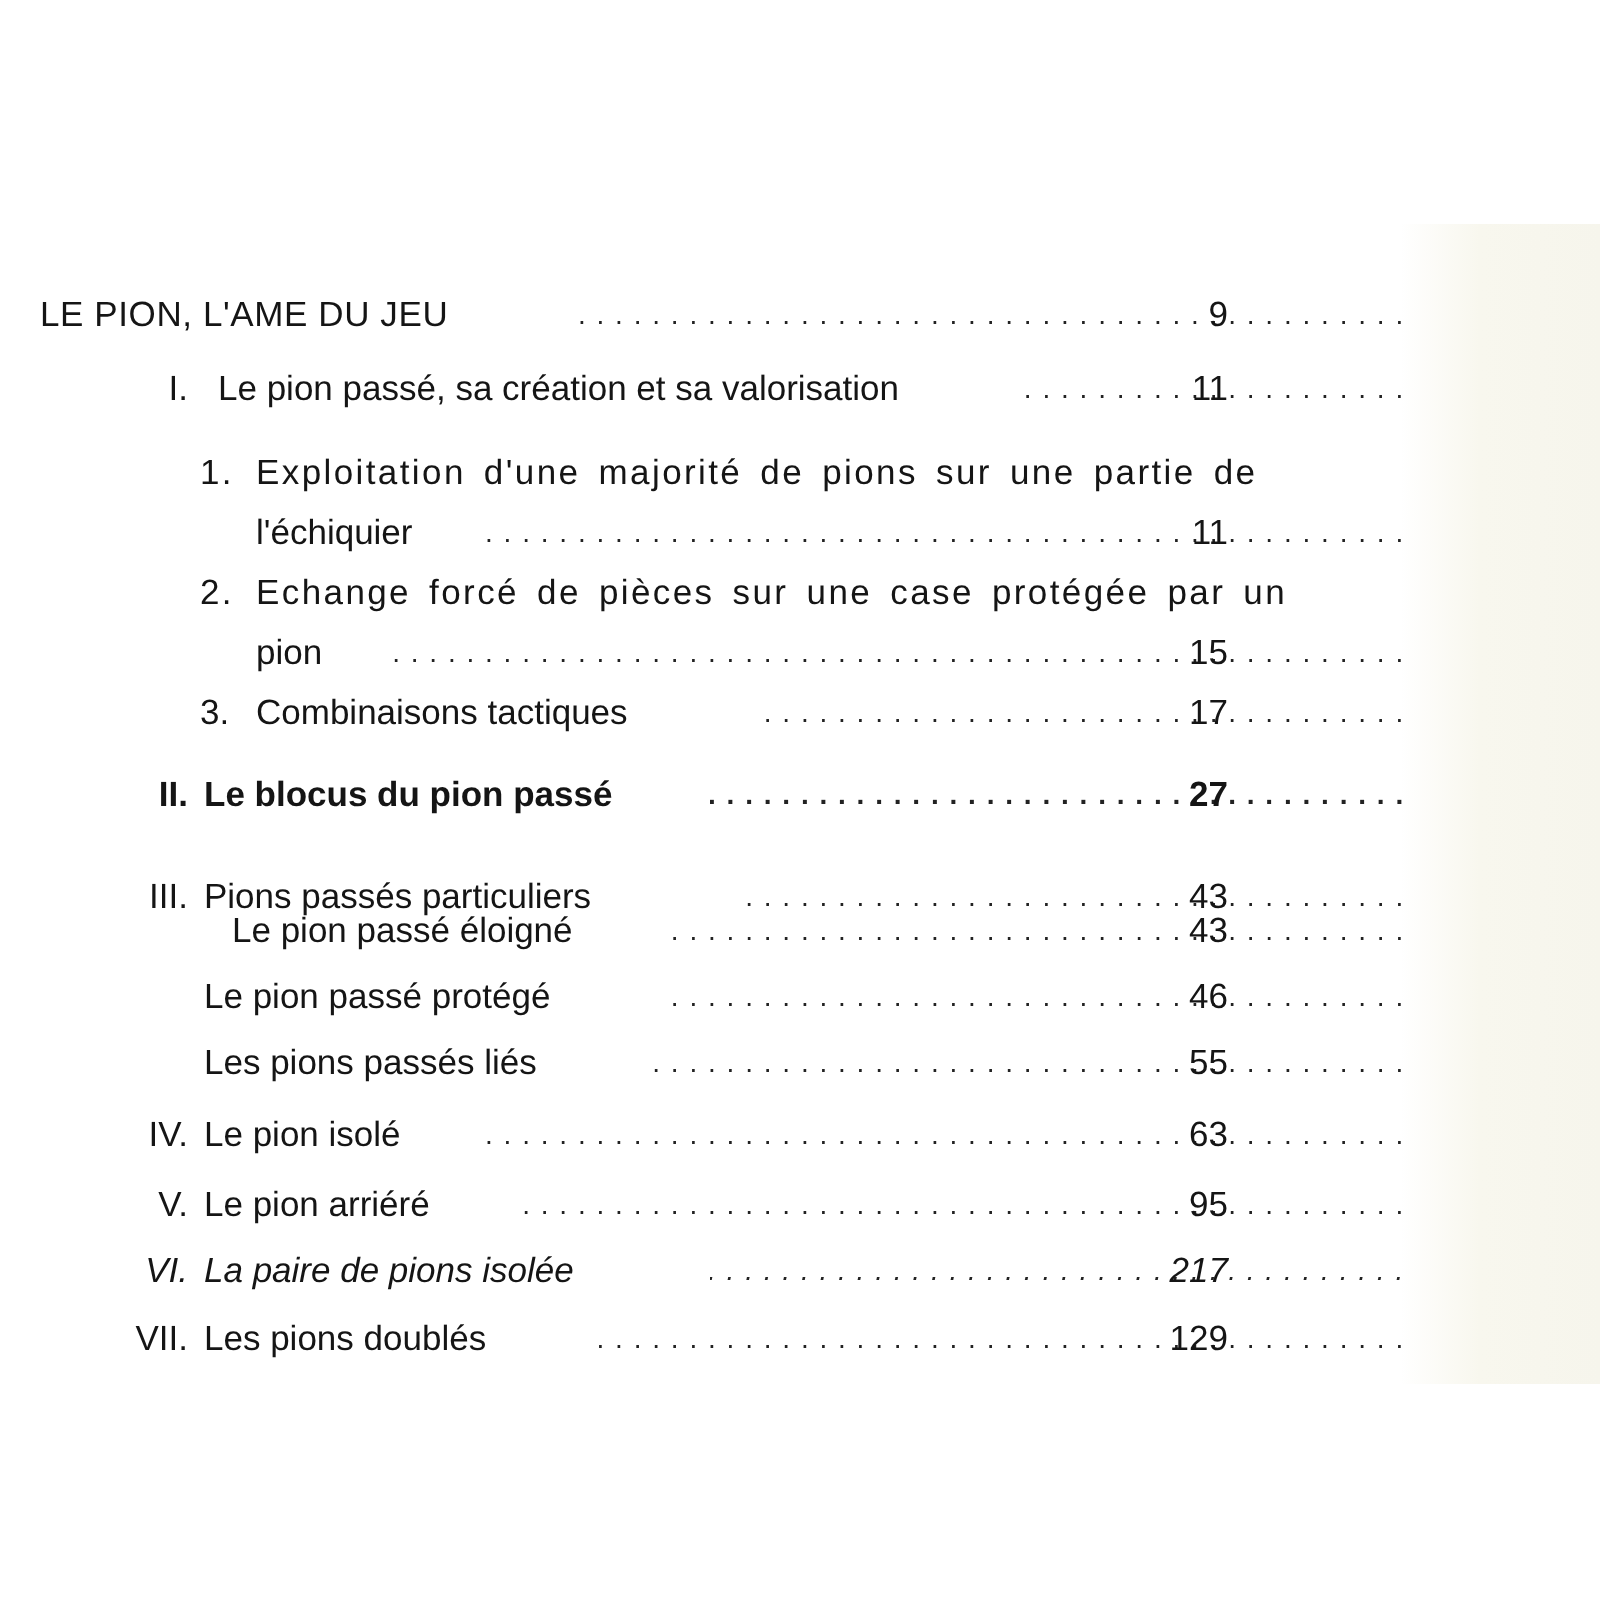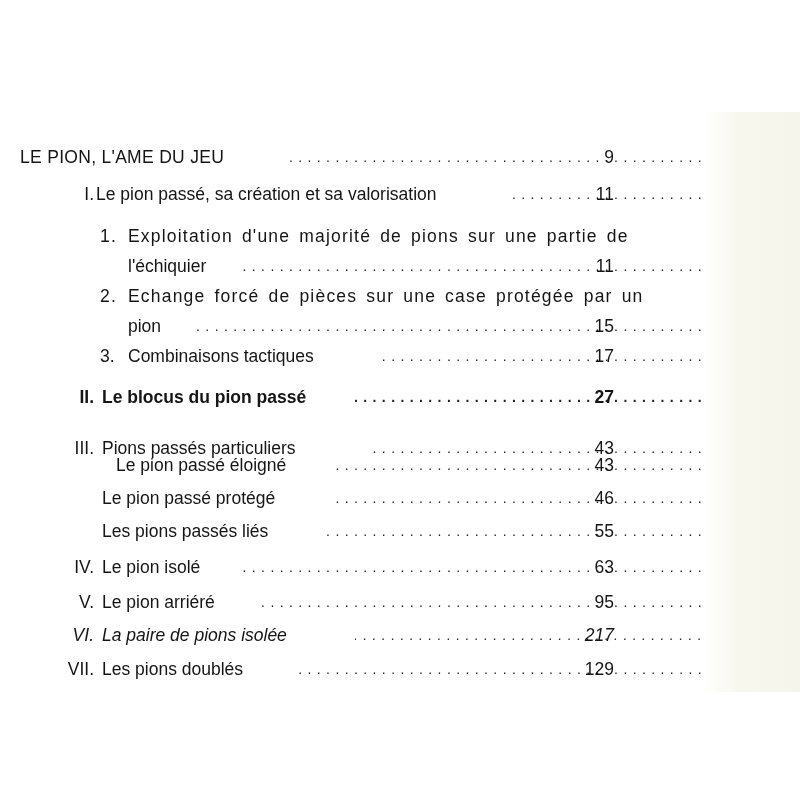--- a/index.html
+++ b/index.html
@@ -76,21 +76,21 @@
 <div class="toc">
 
   <div class="row" style="top:144px;">
     <span class="title" style="left:20px; letter-spacing:0.3px;">LE PION, L'AME DU JEU</span>
     <span class="dots" style="left:290px; width:417px;">...................................................................</span>
     <span class="page">9</span>
   </div>
 
   <div class="row" style="top:181px;">
     <span class="num" style="left:54px;">I.</span>
-    <span class="title" style="left:96px;">Le pion passé, sa création et sa valorisation</span>
+    <span class="title" style="left:109px;">Le pion passé, sa création et sa valorisation</span>
     <span class="dots" style="left:510px; width:197px;">...................................................................</span>
     <span class="page">11</span>
   </div>
 
   <div class="row" style="top:223px;">
     <span class="title just" style="left:100px;">1.</span>
     <span class="title just" style="left:128px;">Exploitation d'une majorité de pions sur une partie de</span>
   </div>
   <div class="row" style="top:253px;">
     <span class="title" style="left:128px;">l'échiquier</span>

